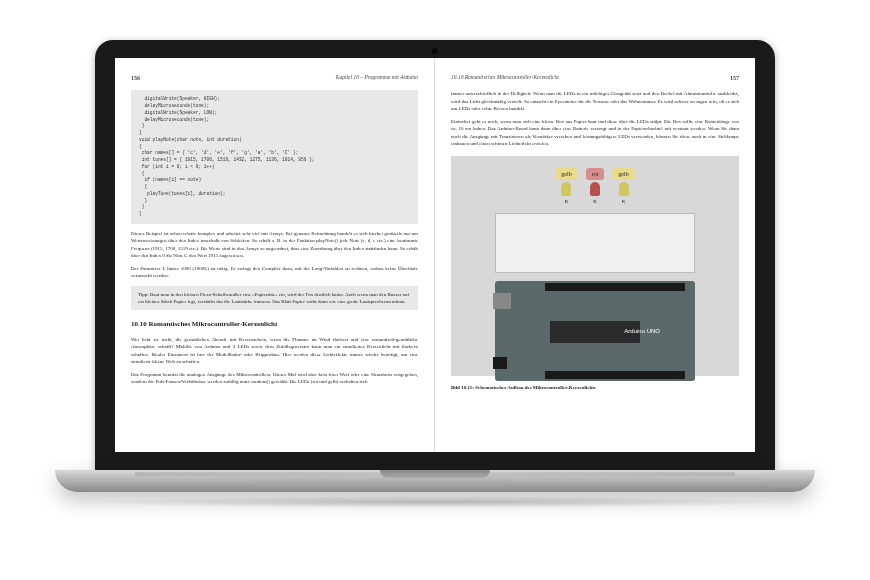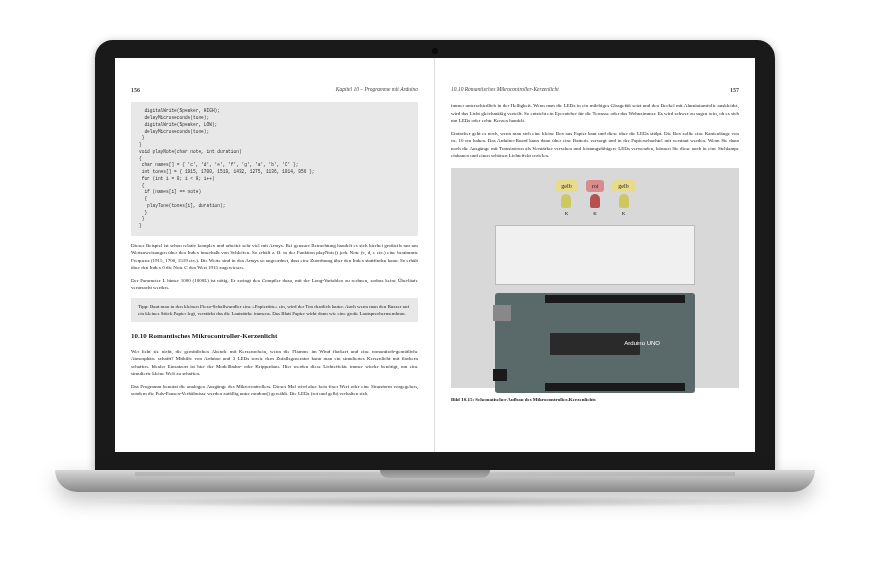--- a/index.html
+++ b/index.html
@@ -1,21 +1,21 @@
 <!DOCTYPE html>
 <html><head>
 <meta charset="utf-8">
 <style>
 *{margin:0;padding:0;box-sizing:border-box}
 body{width:870px;height:580px;background:#fff;font-family:Georgia,serif;display:flex;align-items:center;justify-content:center;position:relative}
 .laptop{width:760px;height:500px;position:relative}
 .screen-bezel{width:680px;height:430px;background:#1a1a1a;border-radius:18px 18px 0 0;margin:0 auto;padding:18px 20px;position:relative;box-shadow:0 2px 8px rgba(0,0,0,0.3)}
 .camera{width:6px;height:6px;background:#0a0a0a;border-radius:50%;position:absolute;top:8px;left:50%;transform:translateX(-50%)}
 .screen{width:640px;height:394px;background:#fff;display:flex;overflow:hidden}
-.page{width:320px;height:394px;padding:28px 16px;font-size:5px;line-height:1.4;color:#222;position:relative}
+.page{width:320px;height:394px;padding:16px 16px;font-size:5px;line-height:1.4;color:#222;position:relative}
 .page-left{border-right:1px solid #ddd}
 .page-header{display:flex;justify-content:space-between;font-size:5.5px;margin-bottom:8px;font-style:italic;color:#444}
 .page-num{font-weight:bold;font-style:normal;font-size:6px}
 .code-block{background:#e8e8e8;padding:6px 8px;font-family:'Courier New',monospace;font-size:4.5px;line-height:1.5;margin:6px 0;color:#333}
 .code-block div{white-space:pre}
 .body-text{font-size:5px;text-align:justify;margin:5px 0;line-height:1.5}
 .tip-box{background:#e8e8e8;padding:5px 7px;font-size:5px;margin:6px 0;line-height:1.4}
 .section-heading{font-size:7px;font-weight:bold;margin:10px 0 6px}
 .diagram{background:#d8d8d8;height:220px;margin:8px 0;position:relative;padding:8px}
 .led-row{display:flex;gap:8px;justify-content:center;margin-top:4px}

